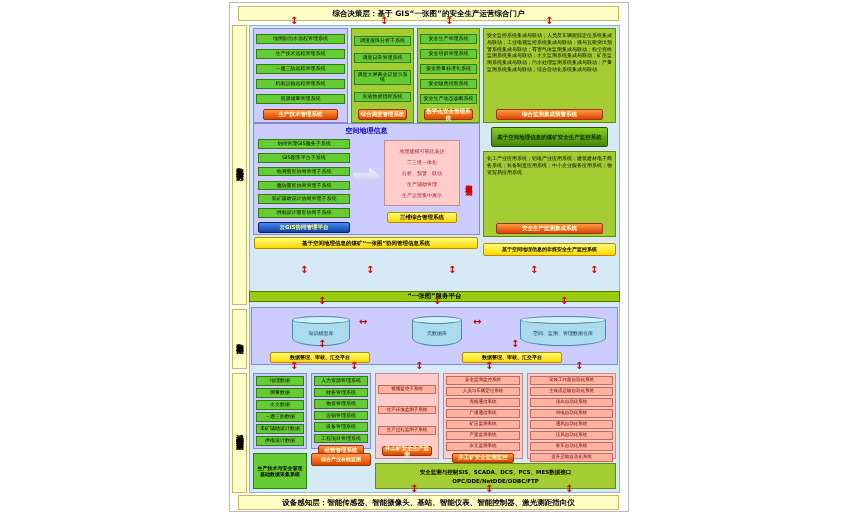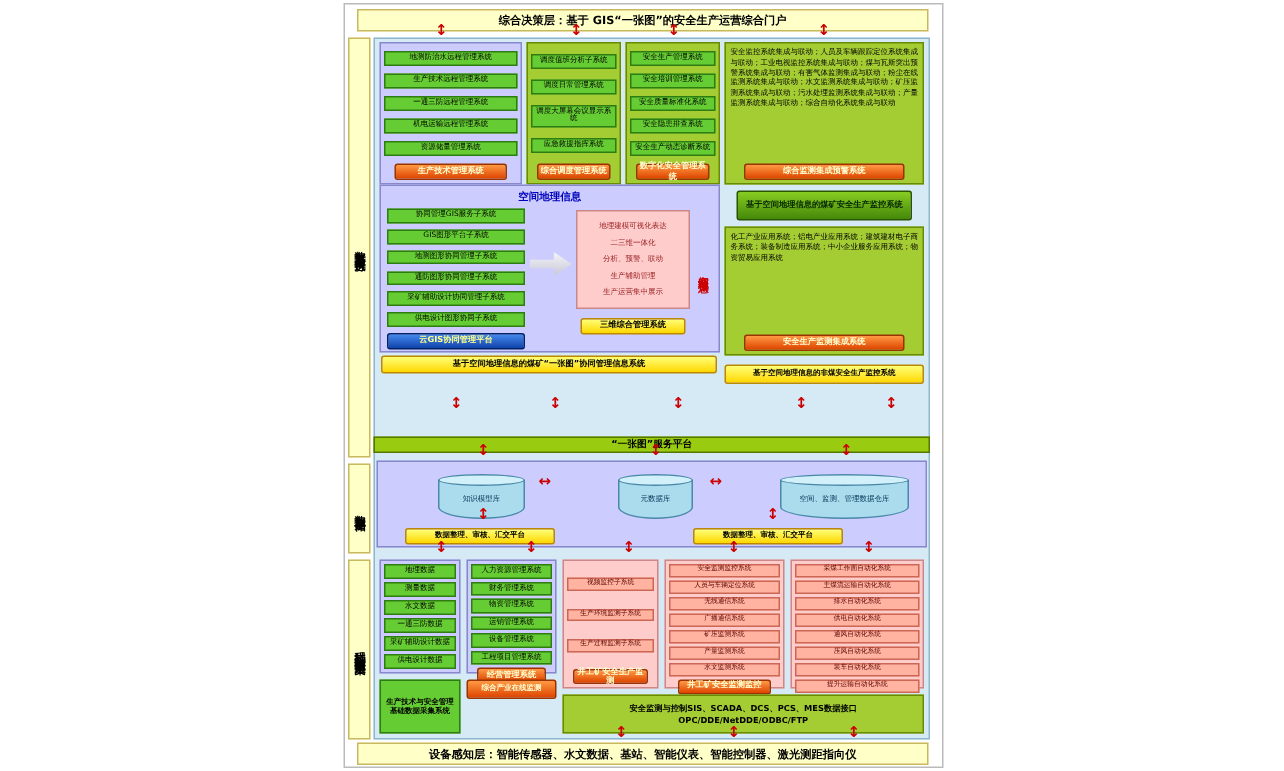--- a/index.html
+++ b/index.html
@@ -269,21 +269,21 @@
           <div class="pitem">提升运输自动化系统</div>
         </div>
       <div class="btn orange self" style="height:10px">井工矿过程自动化</div>
     </div>
 
     <div class="gbar" style="left:145px;top:460px;width:241px;height:26px">
       <div>安全监测与控制SIS、SCADA、DCS、PCS、MES数据接口</div>
       <div>OPC/DDE/NetDDE/ODBC/FTP</div>
     </div>
 
-    <div class="banner bottom-banner">设备感知层：智能传感器、水文数据、基站、智能仪表、智能控制器、激光测距指向仪</div>
+    <div class="banner bottom-banner">设备感知层：智能传感器、智能摄像头、基站、智能仪表、智能控制器、激光测距指向仪</div>
 
     <span class="arrv" style="left:60px;top:13px">↕</span>
     <span class="arrv" style="left:150px;top:13px">↕</span>
     <span class="arrv" style="left:215px;top:13px">↕</span>
     <span class="arrv" style="left:315px;top:13px">↕</span>
 
     <span class="arrv" style="left:70px;top:262px">↕</span>
     <span class="arrv" style="left:136px;top:262px">↕</span>
     <span class="arrv" style="left:218px;top:262px">↕</span>
     <span class="arrv" style="left:300px;top:262px">↕</span>

